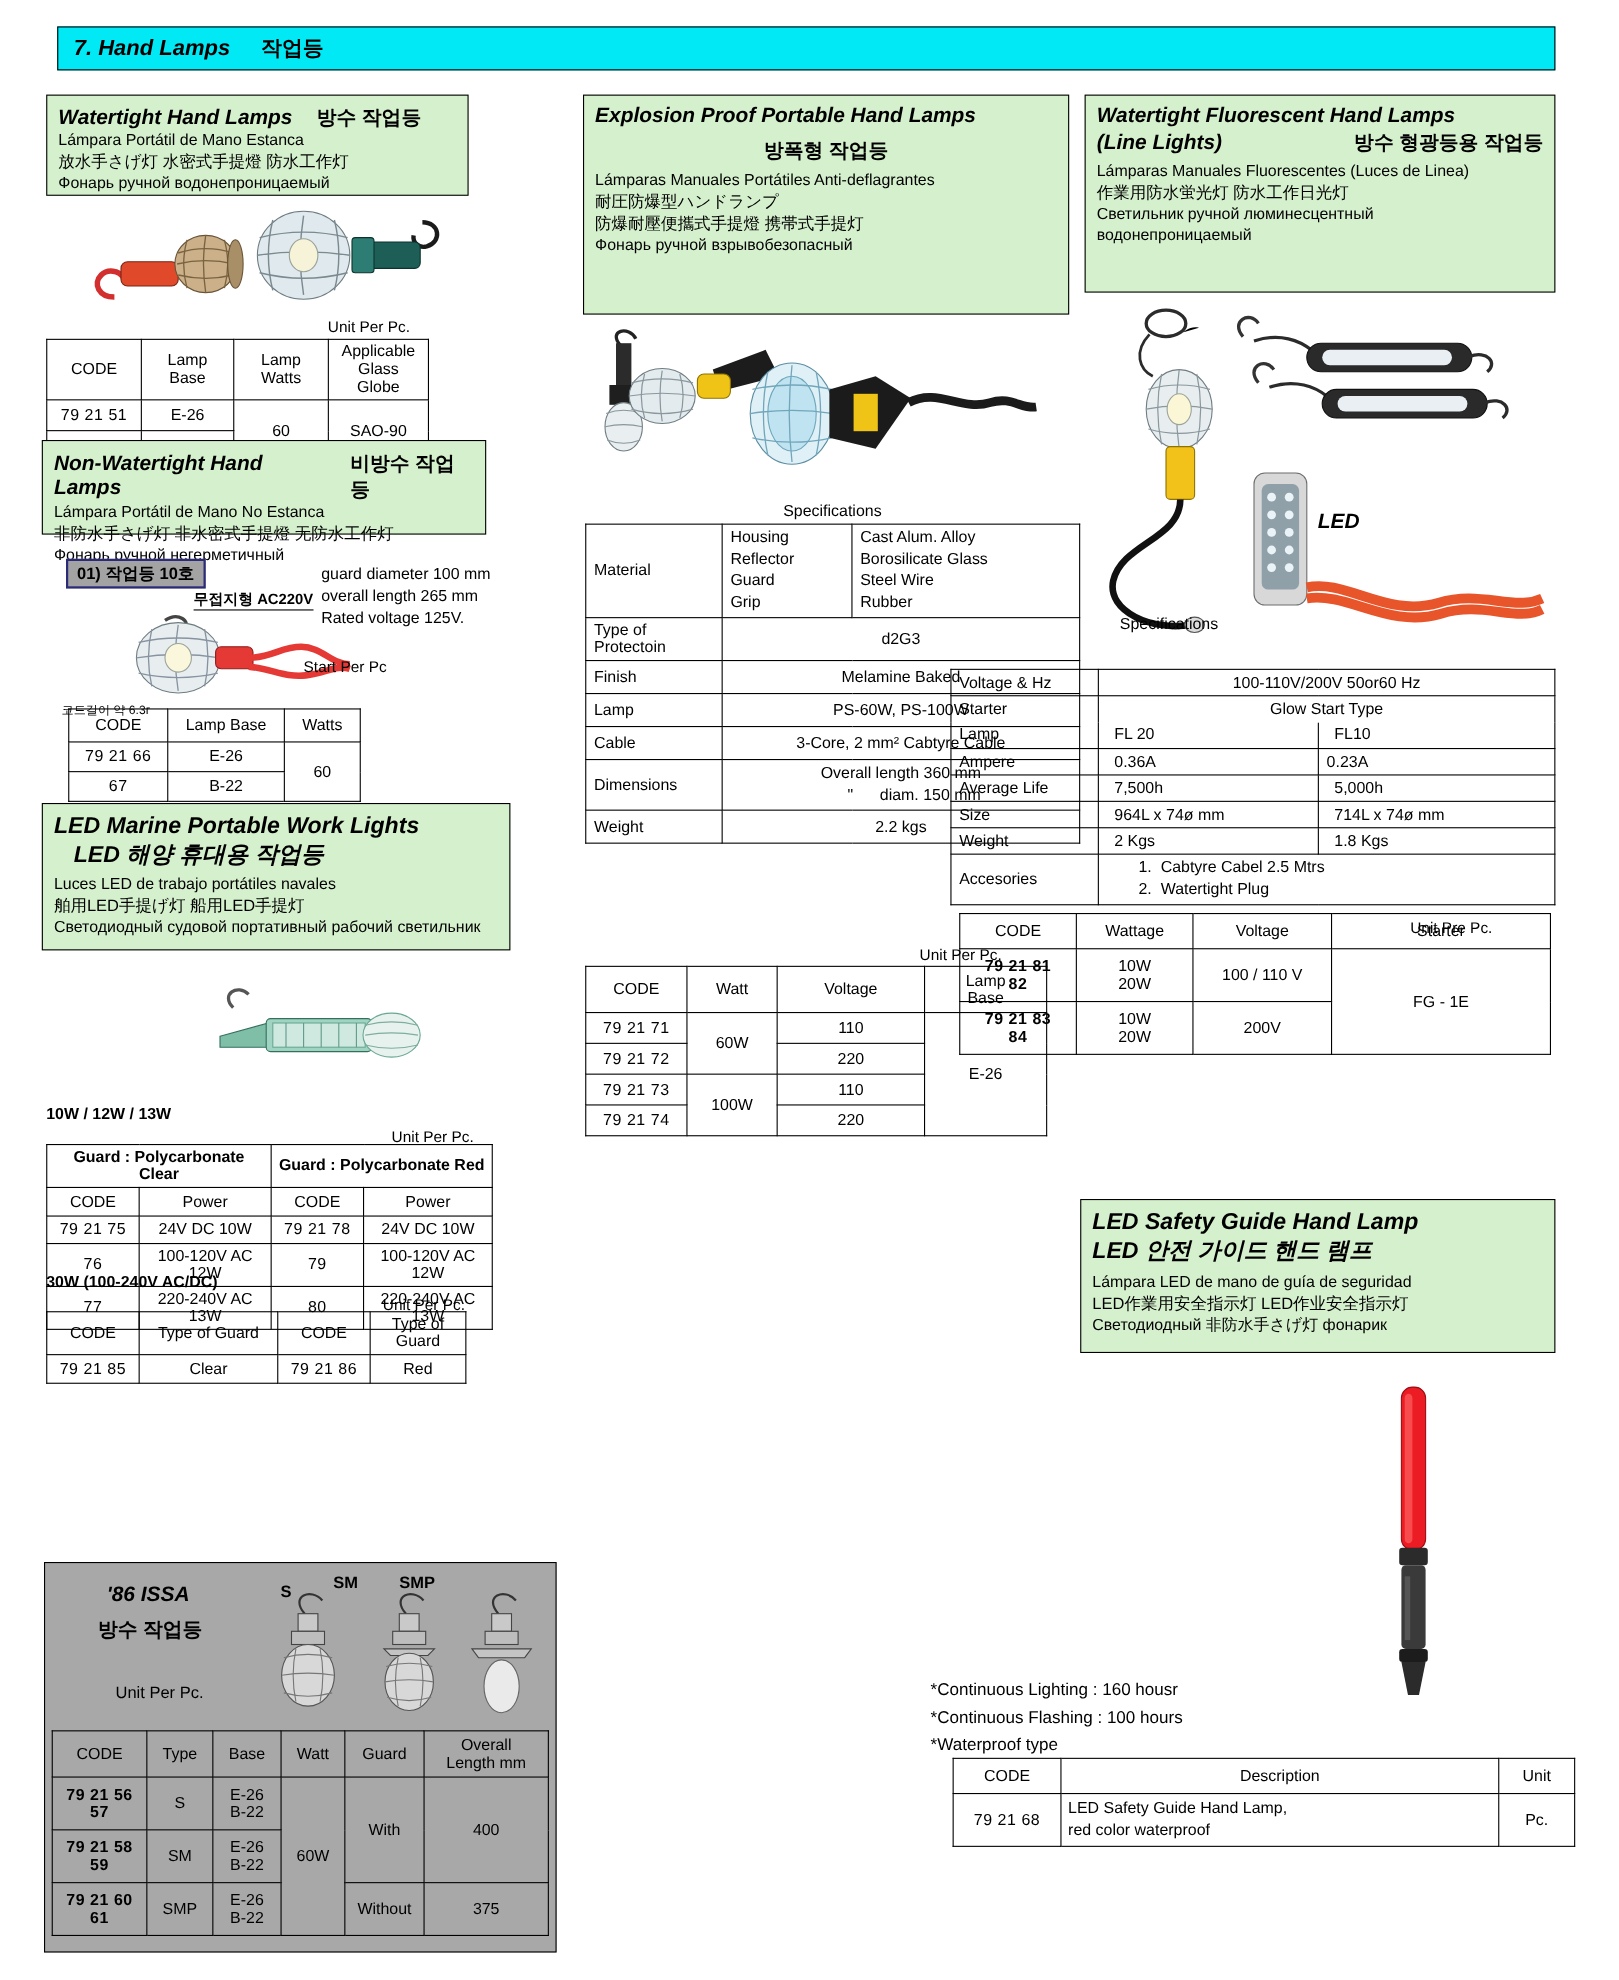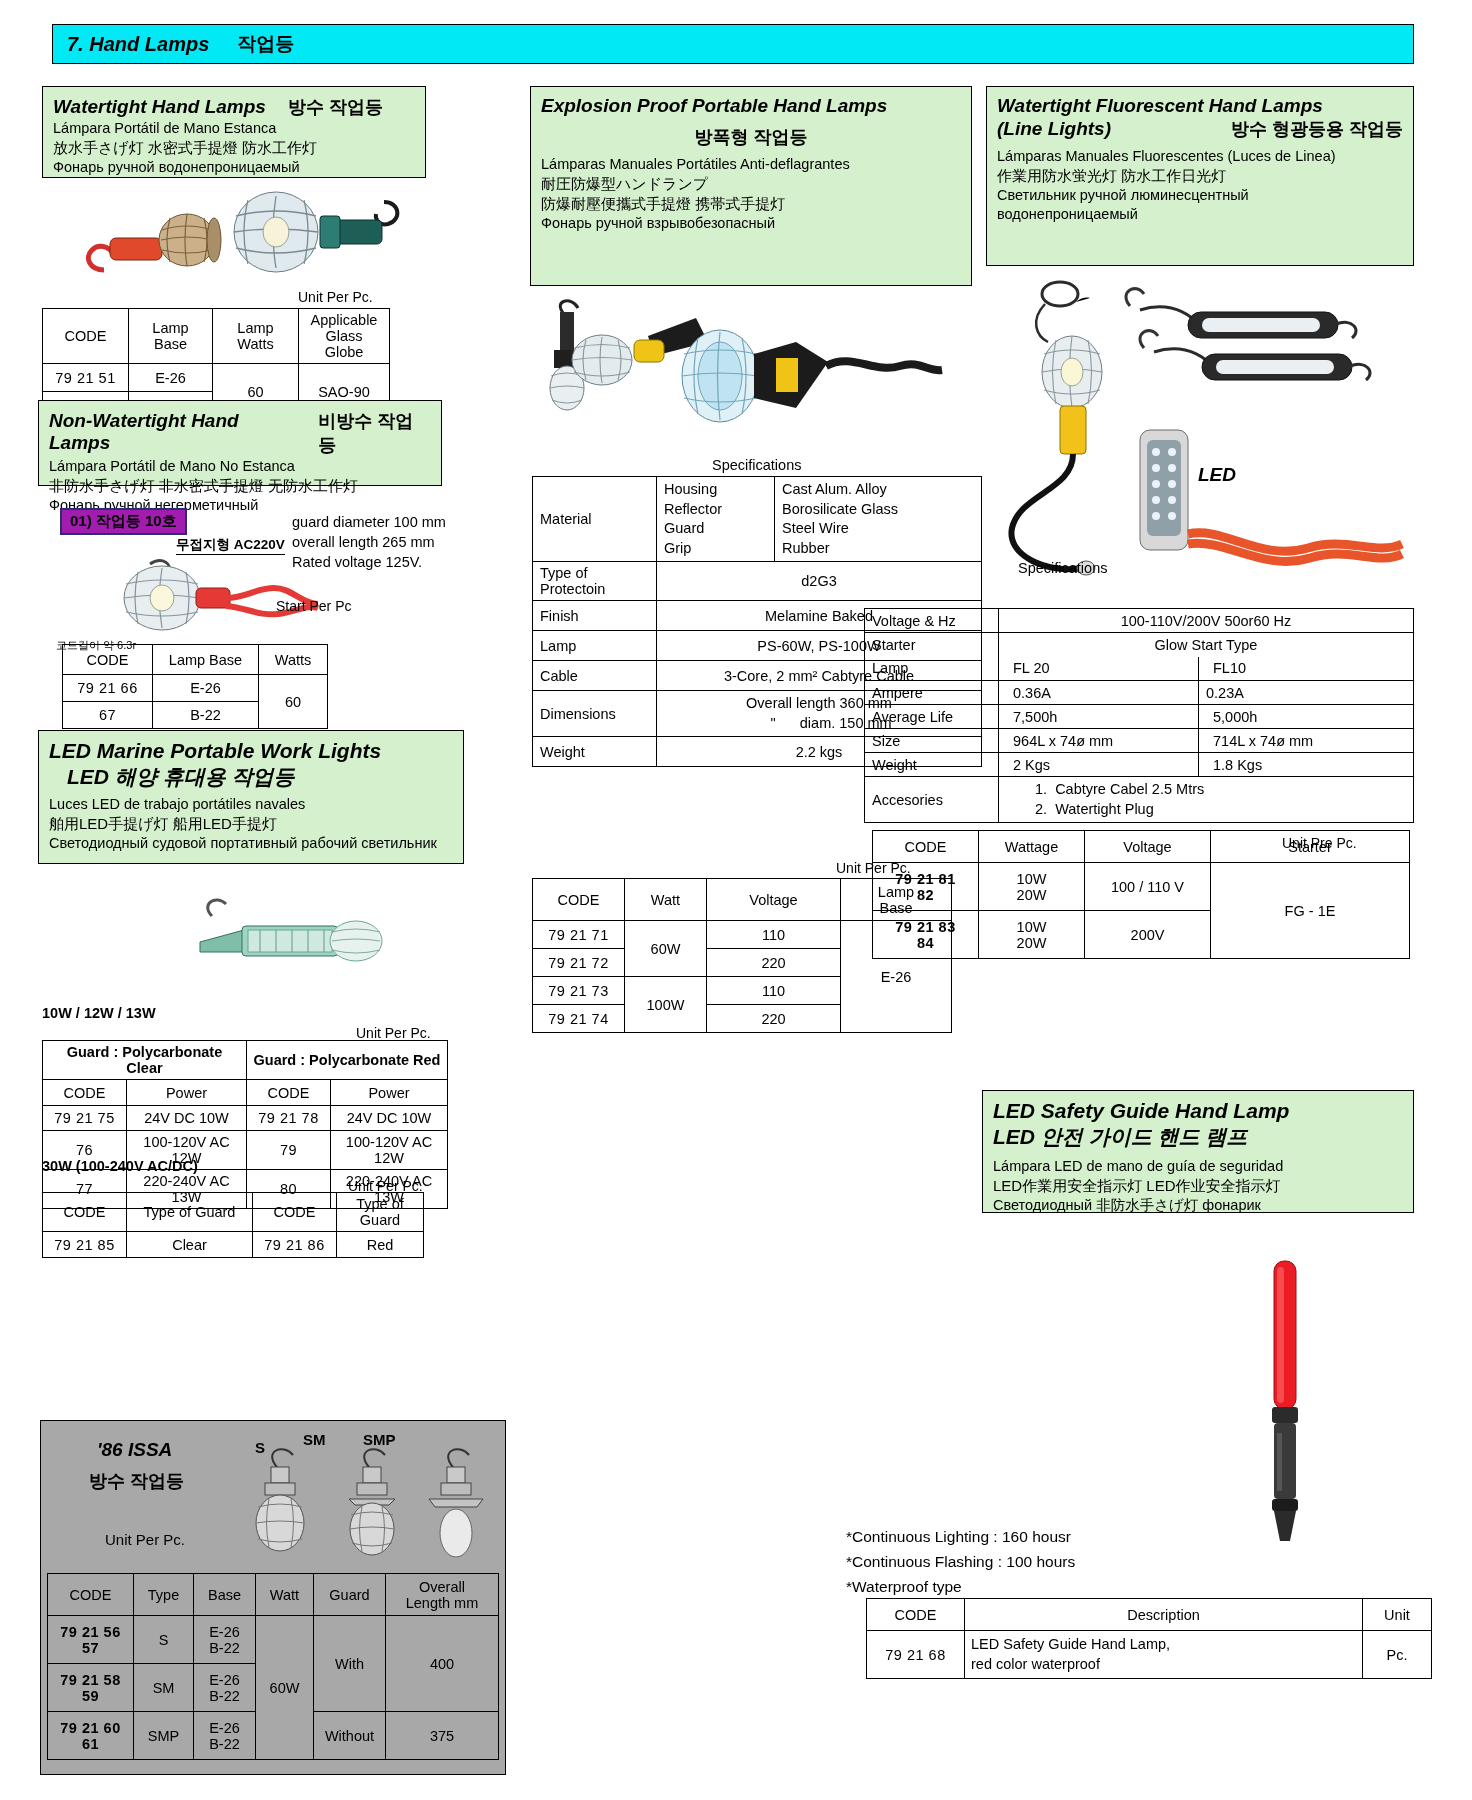--- a/index.html
+++ b/index.html
@@ -136,21 +136,21 @@
   <div class="greenbox" style="left:38px; top:400px; width:404px; height:86px;">
     <div style="display:flex; align-items:baseline; gap:14px;">
       <span class="gtitle">Non-Watertight Hand Lamps</span>
       <span class="gtitle-kr">비방수 작업등</span>
     </div>
     <div class="gline">Lámpara Portátil de Mano No Estanca</div>
     <div class="gline cjk">非防水手さげ灯     非水密式手提燈  无防水工作灯</div>
     <div class="gline">Фонарь ручной негерметичный</div>
   </div>
 
-  <div style="position:absolute; left:60px; top:508px; border:2px solid #2b2b7a; background:#a21caf; padding:2px 8px; font-weight:bold; font-size:15px;">01) 작업등 10호</div>
+  <div style="position:absolute; left:60px; top:508px; border:2px solid #2b2b7a; background:#a3a3a3; padding:2px 8px; font-weight:bold; font-size:15px;">01) 작업등 10호</div>
   <div style="position:absolute; left:176px; top:536px; font-size:13.5px; font-weight:bold; border-bottom:1px solid #000;">무접지형 AC220V</div>
 
   <div style="position:absolute; left:292px; top:512px; font-size:14.5px; line-height:1.38;">
     <div>guard diameter 100 mm</div>
     <div>overall length  265 mm</div>
     <div>Rated voltage 125V.</div>
   </div>
 
   <div class="fig" style="left:50px; top:548px;">
     <svg width="280" height="92" viewBox="0 0 280 92">
@@ -644,21 +644,21 @@
       </td>
       <td>
         <span>10W</span><br>
         <span>20W</span>
       </td>
       <td>200V</td>
     </tr>
   </tbody>
     </table>
 
-  <div class="greenbox" style="left:982px; top:1090px; width:432px; height:123px;">
+  <div class="greenbox" style="left:982px; top:1090px; width:432px; height:140px;">
     <div class="gtitle" style="font-size:21px;">LED Safety Guide Hand Lamp</div>
     <div class="gtitle" style="font-size:21px;">LED 안전 가이드 핸드 램프</div>
     <div class="gline" style="margin-top:6px;">Lámpara LED de mano de guía de seguridad</div>
     <div class="gline cjk">LED作業用安全指示灯     LED作业安全指示灯</div>
     <div class="gline">Светодиодный 非防水手さげ灯 фонарик</div>
   </div>
 
   <div class="fig" style="left:1250px; top:1255px;">
     <svg width="70" height="290" viewBox="0 0 70 290">
       <rect x="24" y="6" width="22" height="148" rx="10" fill="#ec1c24" stroke="#9c0f14"></rect>

